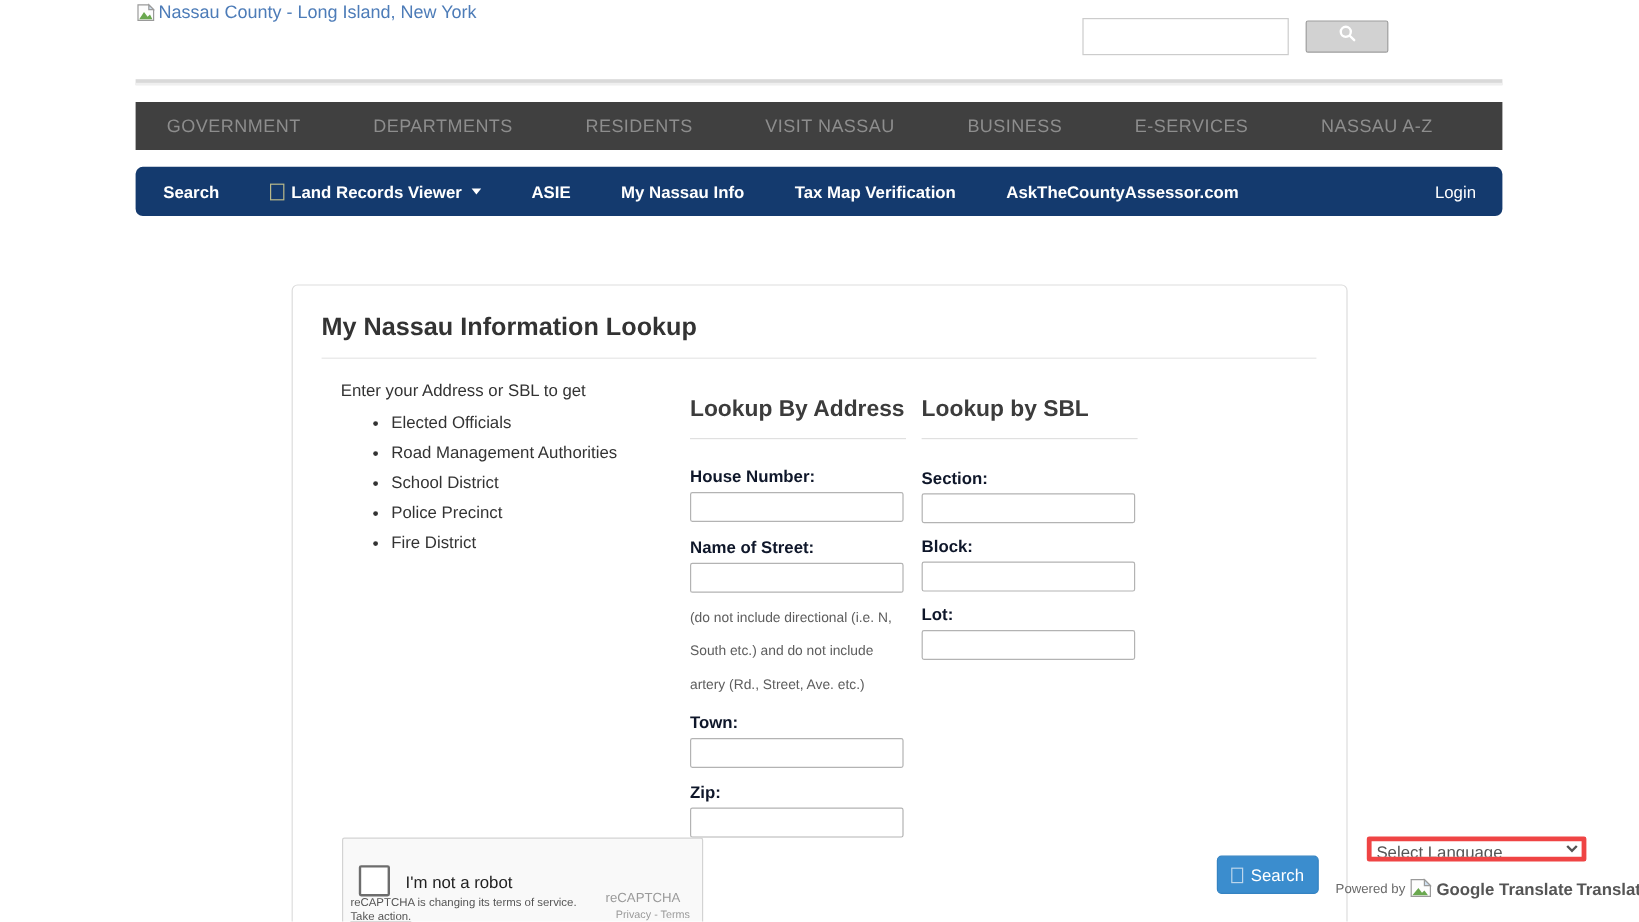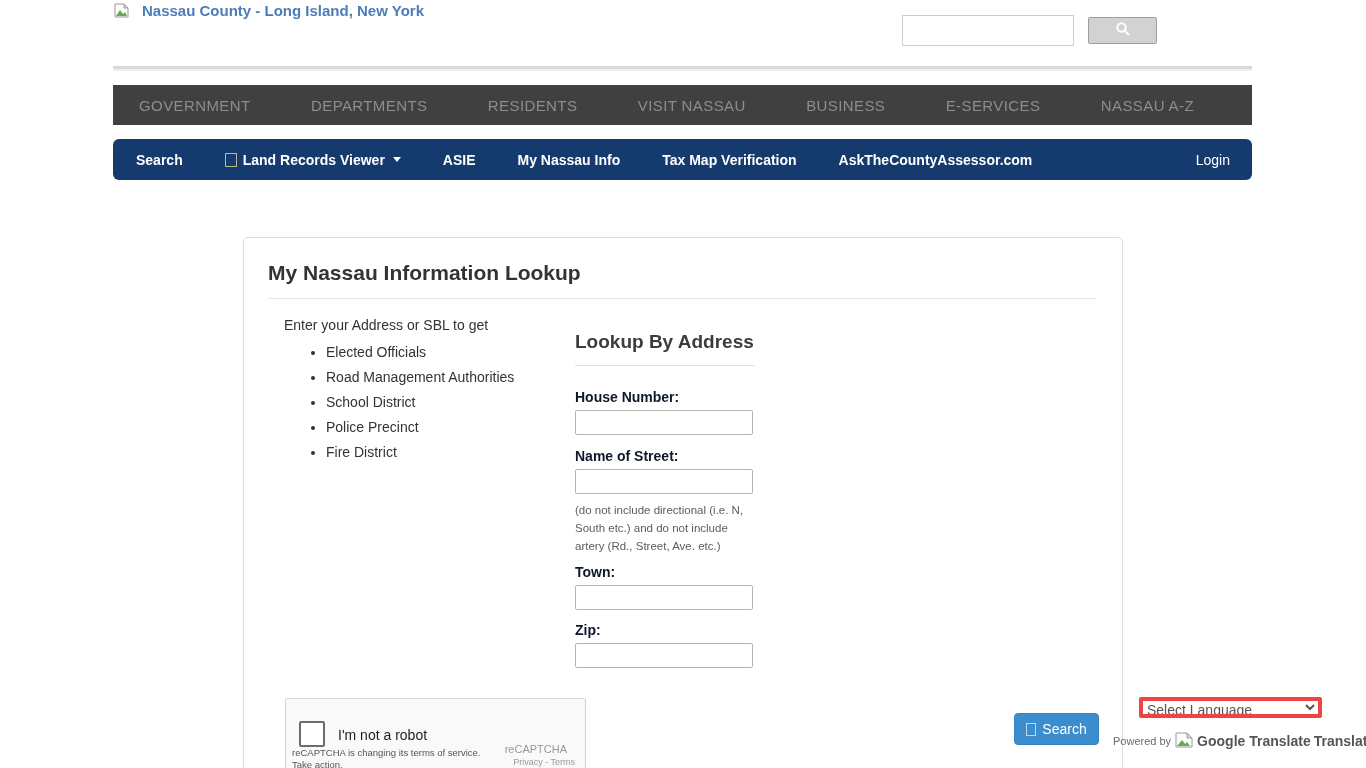--- a/index.html
+++ b/index.html
@@ -1,19 +1,19 @@
 <!DOCTYPE html>
 <html><head>
 <meta charset="utf-8">
 <style>
   * { margin:0; padding:0; box-sizing:border-box; }
   html,body { width:1366px; height:768px; background:#ffffff; font-family:"Liberation Sans", sans-serif; position:relative; overflow:hidden; }
 
   
-  .logo-link { position:absolute; left:113px; top:2px; display:flex; align-items:center; gap:12px; color:#4d7cb8; font-size:15px; text-decoration:none; cursor:pointer;font-weight:bold; }
+  .logo-link { position:absolute; left:113px; top:2px; display:flex; align-items:center; gap:2px; color:#4d7cb8; font-size:15px; text-decoration:none; cursor:pointer; }
   .broken-img { display:inline-block; width:17px; height:17px; position:relative; flex:0 0 auto; }
 
   .top-search-input { position:absolute; left:902px; top:15px; width:172px; height:31px; border:1px solid #ccc; background:#fff; padding:0 8px; font-size:13px; color:#333; }
   .top-search-btn { position:absolute; left:1088px; top:17px; width:69px; height:27px; background:#d2d2d2; border:1px solid #9e9e9e; border-radius:2px; display:flex; align-items:center; justify-content:center; cursor:pointer; }
 
   .gray-rule { position:absolute; left:113px; top:66px; width:1139px; height:5px; background:#d9d9d9; border-bottom:2px solid #efefef; }
 
   
   .main-nav { position:absolute; left:113px; top:85px; width:1139px; height:40px; background:#404040; display:flex; align-items:center; justify-content:space-between; padding:0 58px 0 26px; }
   .main-nav-item { font-size:15px; color:#8d8d8d; letter-spacing:.4px; cursor:pointer; white-space:nowrap; }
@@ -36,21 +36,21 @@
   .col-h { font-size:19px; font-weight:bold; color:#3c3c3c; line-height:30px; padding-bottom:8px; border-bottom:1px solid #e0e0e0; }
   .addr-col { position:absolute; left:331px; top:89px; width:180px; }
   .sbl-col  { position:absolute; left:524px; top:89px; width:180px; }
 
   .fld-label { font-size:14px; font-weight:bold; color:#0f172a; display:block; }
   .fld-input { width:178px; height:25px; border:1px solid #b3b3b3; border-radius:2px; background:#fff; padding:0 6px; font-size:13px; color:#333; display:block; }
 
   .addr-col .lbl-house { margin-top:23px; }
   .addr-col .fld-input { margin-top:5px; }
   .addr-col .lbl-street { margin-top:13px; }
-  .street-note { margin-top:7px; font-size:11.5px; color:#5d5d5d; line-height:18px; width:180px; }
+  .street-note { margin-top:7px; font-size:11.5px; color:#5d5d5d; line-height:28px; width:180px; }
   .addr-col .lbl-town { margin-top:9px; }
   .addr-col .lbl-zip { margin-top:12px; }
 
   .sbl-col .lbl-section { margin-top:24px; }
   .sbl-col .fld-input { margin-top:5px; }
   .sbl-col .lbl-block { margin-top:11px; }
   .sbl-col .lbl-lot { margin-top:11px; }
 
   
   .recaptcha { position:absolute; left:41px; top:460px; width:301px; height:93px; background:#f9f9f9; border:1px solid #d3d3d3; border-radius:2px; }
@@ -158,20 +158,32 @@
     <input class="fld-input" type="text" style="">
     <div class="street-note">(do not include directional (i.e. N, South etc.) and do not include artery (Rd., Street, Ave. etc.)</div>
 
     <label class="fld-label lbl-town">Town:</label>
     <input class="fld-input" type="text" style="">
 
     <label class="fld-label lbl-zip">Zip:</label>
     <input class="fld-input" type="text" style="">
   </section>
 
+  <section class="sbl-col">
+    <h2 class="col-h">Lookup by SBL</h2>
+
+    <label class="fld-label lbl-section">Section:</label>
+    <input class="fld-input" type="text" style="">
+
+    <label class="fld-label lbl-block">Block:</label>
+    <input class="fld-input" type="text" style="">
+
+    <label class="fld-label lbl-lot">Lot:</label>
+    <input class="fld-input" type="text" style="">
+  </section>
 
   <div class="recaptcha">
     <div class="rc-checkbox"></div>
     <span class="rc-label">I'm not a robot</span>
     <div class="rc-notice">reCAPTCHA is changing its terms of service.</div>
     <div class="rc-action">Take action.</div>
     <div class="rc-brand">reCAPTCHA</div>
     <div class="rc-links">
       <span>Privacy</span><span> - </span><span>Terms</span>
     </div>

